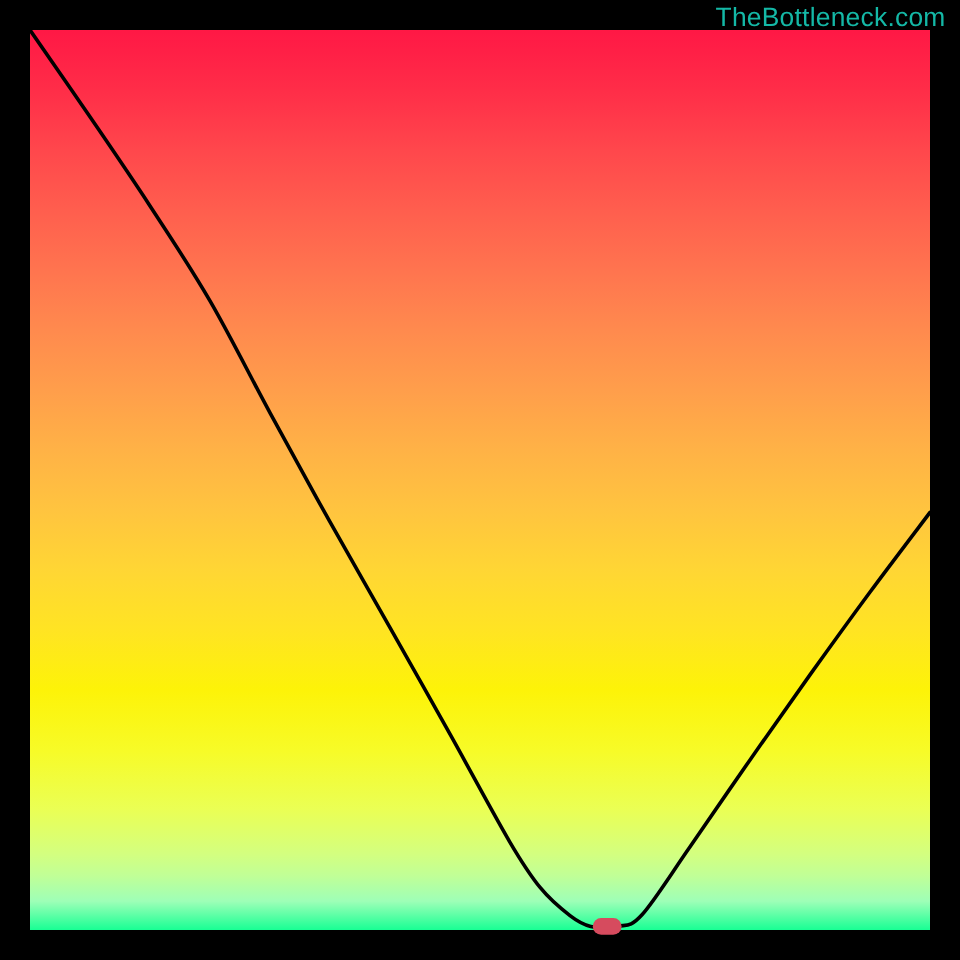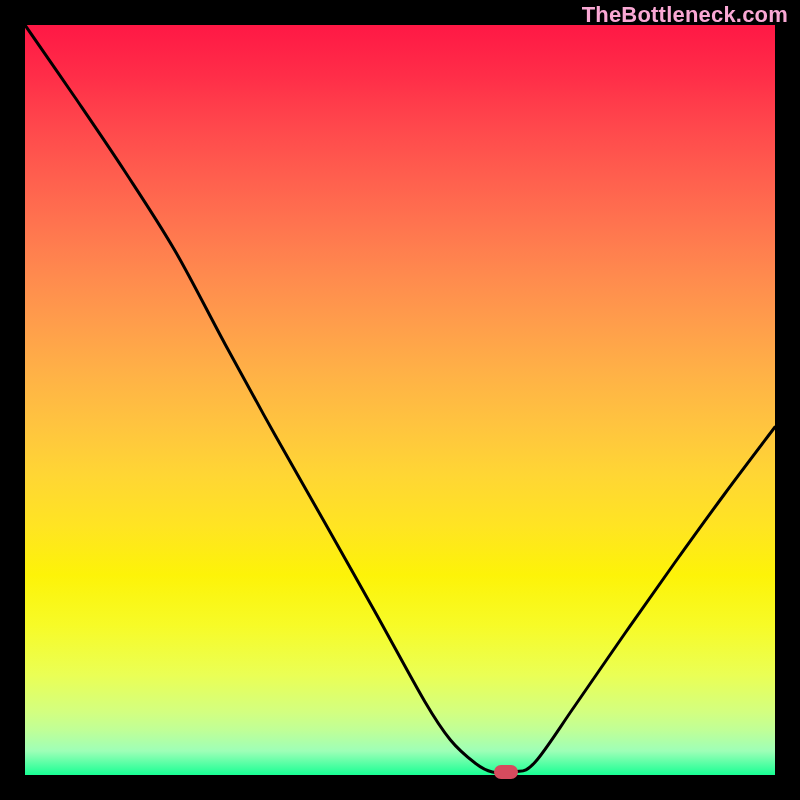--- a/index.html
+++ b/index.html
@@ -14,23 +14,23 @@
   .frame {
     position: relative;
     width: 800px;
     height: 800px;
     background: #000;
   }
   .watermark {
     position: absolute;
     top: 2px;
     right: 12px;
-    color: #f9a8d4;
+    color: #14b8a6;
     font-size: 22px;
-    font-weight: 700;
+    font-weight: 400;
     letter-spacing: 0.2px;
     z-index: 5;
   }
   .plot {
     position: absolute;
     left: 25px;
     top: 25px;
     width: 750px;
     height: 750px;
     z-index: 1;

